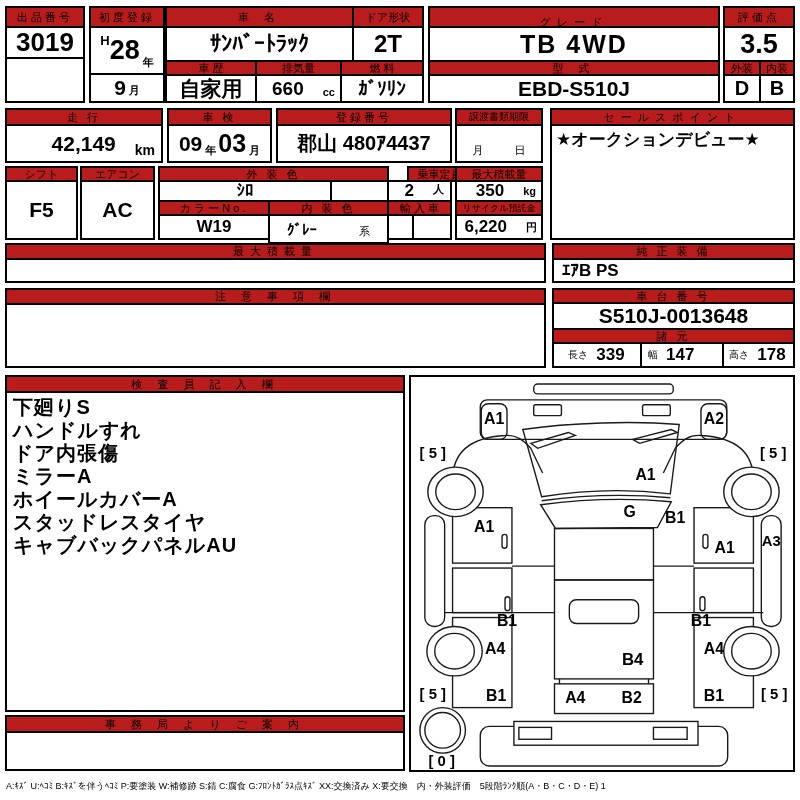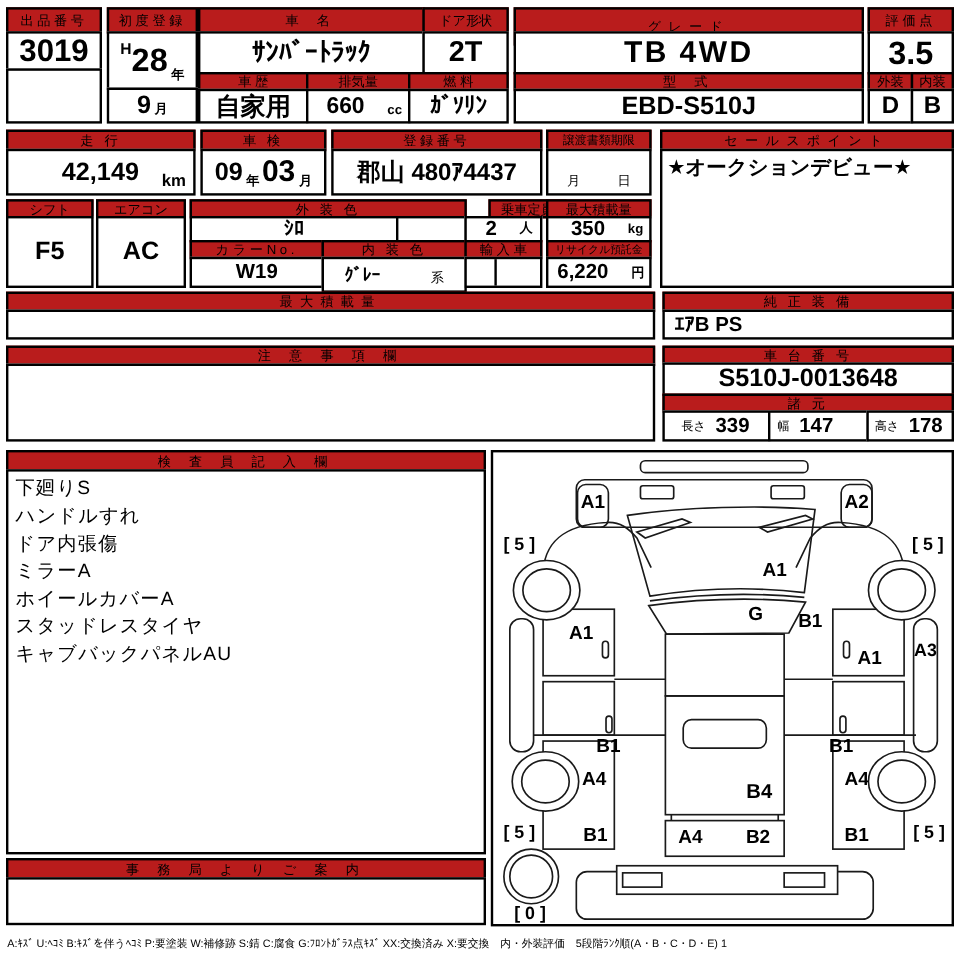--- a/index.html
+++ b/index.html
@@ -12,21 +12,21 @@
   .h.ls6{letter-spacing:6px;}
   .h.ls0{letter-spacing:0;align-items:center;}
   .v{font-weight:bold;}
   .left{justify-content:flex-start;}
   .right{justify-content:flex-end;gap:16px;}
   .top{align-items:flex-start;}
   .unit{font-size:11px;font-weight:bold;margin-left:3px;align-self:flex-end;padding-bottom:3px;}
   .era{font-size:13px;align-self:flex-start;margin-top:5px;font-weight:bold;}
   .smalllabel{font-size:10px;font-weight:normal;margin-right:8px;}
   .notes-list{position:absolute;box-sizing:border-box;border:2px solid #000;background:#fff;padding:3px 6px;}
-  .note-line{font-size:16px;font-weight:normal;line-height:23px;letter-spacing:1px;}
+  .note-line{font-size:20px;font-weight:bold;line-height:23px;letter-spacing:1px;}
   .legend{position:absolute;font-size:9px;letter-spacing:0;white-space:nowrap;}
   svg text{font-family:"Liberation Sans","DejaVu Sans",sans-serif;}
 </style>
 </head>
 <body>
 
 <div id="sheet">
 
   <div class="cell h" style="left:5px;top:6px;width:80px;height:22px;">
       <span>出品番号</span>

